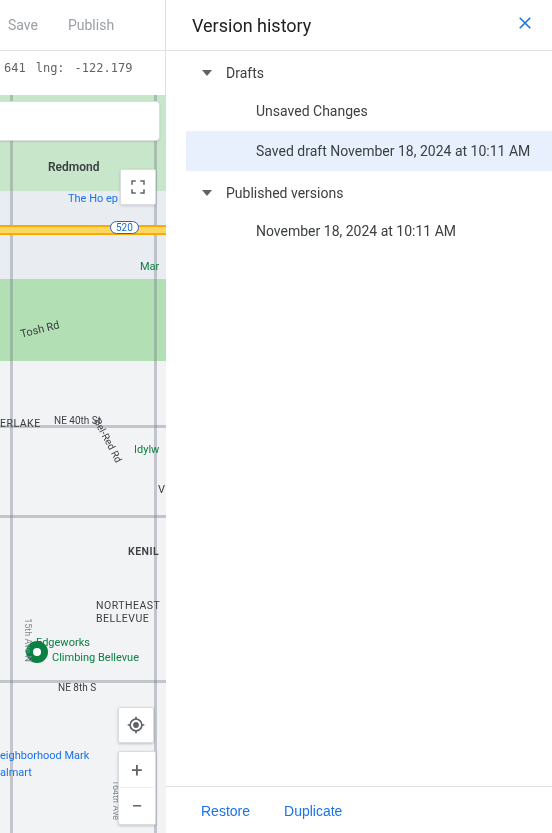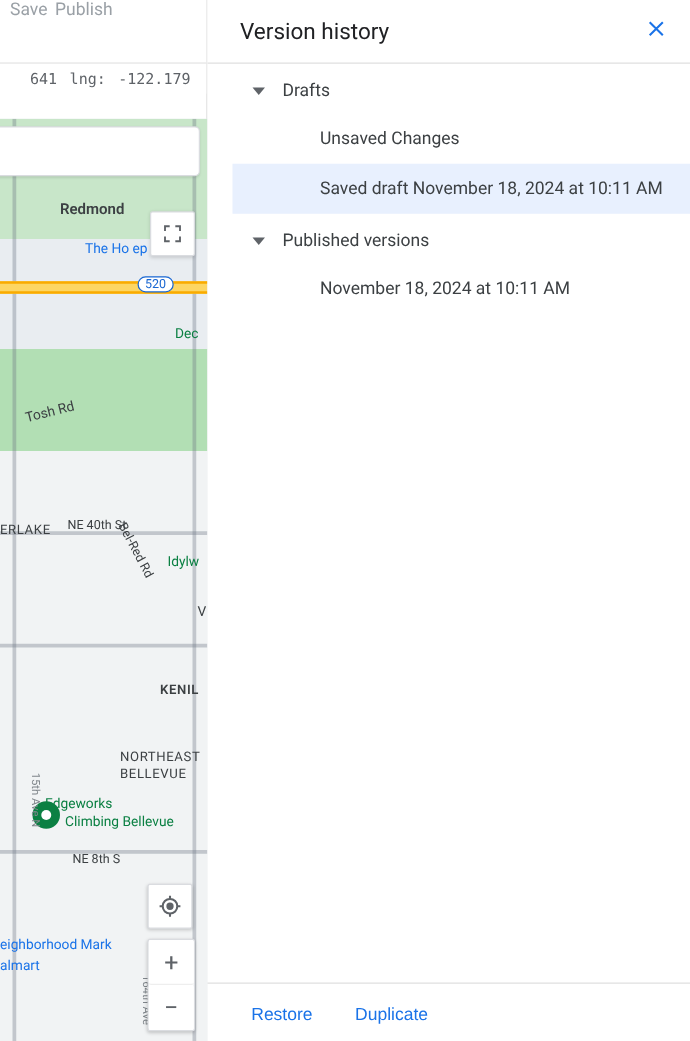--- a/index.html
+++ b/index.html
@@ -18,33 +18,33 @@
     position: absolute;
     left: 0; top: 0;
     width: 166px;
     height: 833px;
     background: #fff;
     border-right: 1px solid #e0e0e0;
   }
   .top-toolbar {
     height: 51px;
     display: flex;
-    align-items: flex-start;
-    gap: 6px;
+    align-items: center;
+    gap: 30px;
     padding: 0 6px 0 8px;
     border-bottom: 1px solid #e0e0e0;
     color: #9aa0a6;
     background: #fff;
   }
   .top-toolbar span { cursor: pointer; }
   .coords-bar {
     height: 24px;
-    padding: 0 24px;
+    padding: 0 4px;
     display: flex;
-    align-items: center;
+    align-items: flex-end;
     gap: 10px;
     font-family: "Menlo","Consolas",monospace;
     font-size: 12px;
     color: #5f6368;
     background: #fff;
   }
   .map-area {
     position: absolute;
     left: 0; top: 95px;
     width: 166px;
@@ -200,21 +200,21 @@
   <div class="road h" style="top:585px;"></div>
   <div class="road v" style="left:10px;"></div>
   <div class="road v" style="left:154px;"></div>
   <div class="hwy-520"></div>
   <div class="hwy-badge">520</div>
 
   <div class="search-box"></div>
 
   <div class="map-label b" style="top:65px;left:48px;">Redmond</div>
   <div class="map-label blue" style="top:97px;left:68px;">The Ho         ep</div>
-  <div class="map-label green" style="top:165px;left:140px;">Dec</div>
+  <div class="map-label green" style="top:165px;left:140px;">Mar</div>
   <div class="map-label" style="top:228px;left:20px;transform:rotate(-14deg);">Tosh Rd</div>
   <div class="map-label caps" style="top:322px;left:0;">ERLAKE</div>
   <div class="map-label" style="top:320px;left:54px;font-size:10px;">NE 40th St</div>
   <div class="map-label" style="top:340px;left:84px;transform:rotate(62deg);font-size:10px;">Bel-Red Rd</div>
   <div class="map-label green" style="top:348px;left:134px;">Idylw</div>
   <div class="map-label" style="top:388px;left:158px;">V</div>
   <div class="map-label caps b" style="top:450px;left:128px;">KENIL</div>
   <div class="map-label caps" style="top:504px;left:96px;white-space:pre;line-height:1.25;">NORTHEAST
 BELLEVUE</div>
   <div class="poi-marker"></div>

